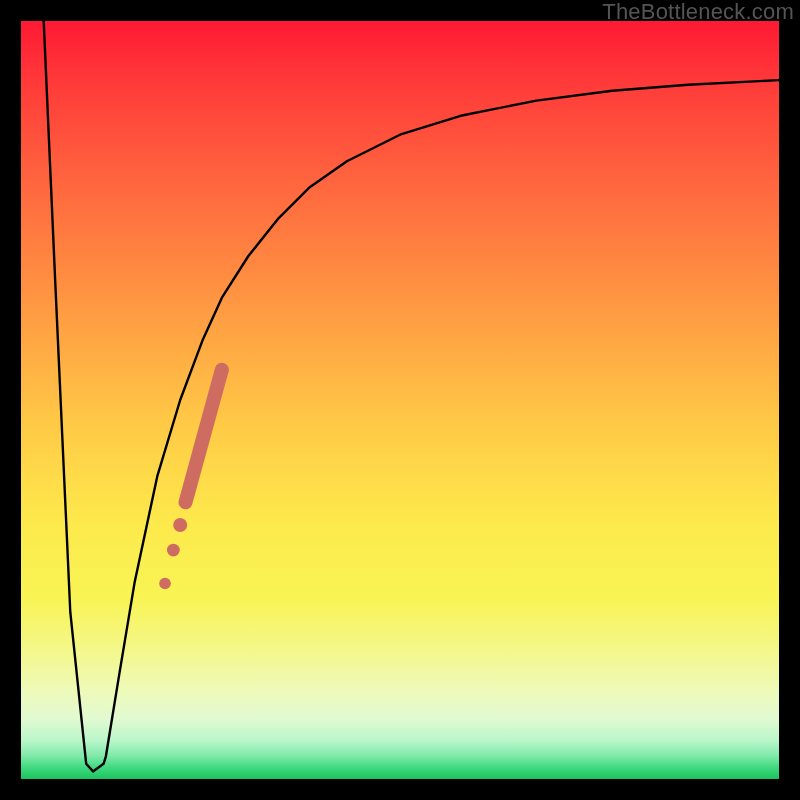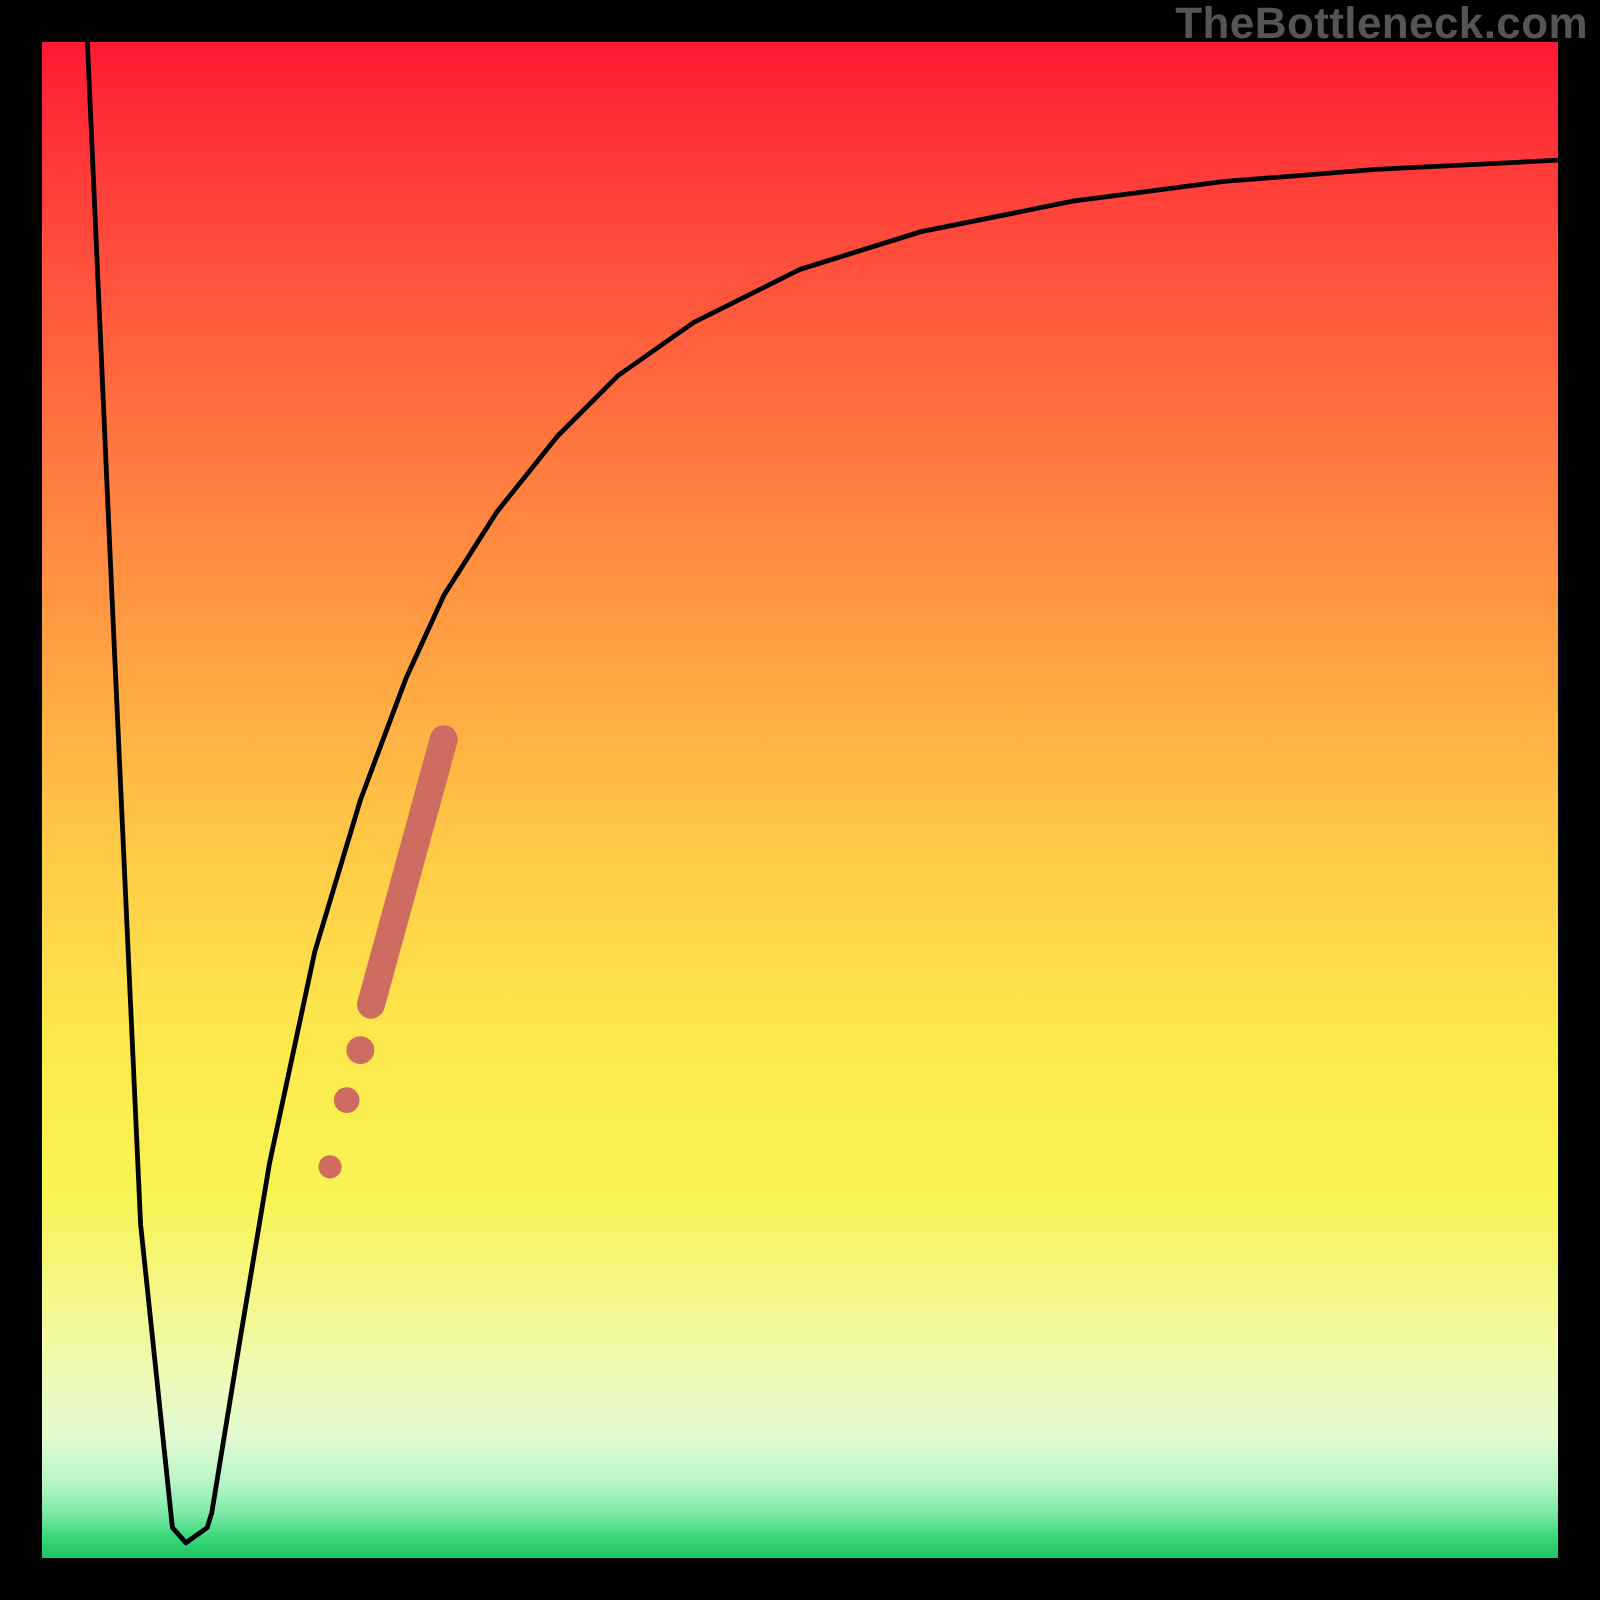--- a/index.html
+++ b/index.html
@@ -42,21 +42,21 @@
       #3fd97f 98.5%,
       #1bc45e 100%
     );
   }
   .watermark {
     position: absolute;
     top: -1px;
     right: 6px;
     color: #555;
     font-size: 22px;
-    font-weight: 700;
+    font-weight: 400;
     letter-spacing: 0.2px;
     user-select: none;
   }
   svg.plot {
     position: absolute;
     left: 0;
     top: 0;
     width: 758px;
     height: 758px;
     overflow: visible;

